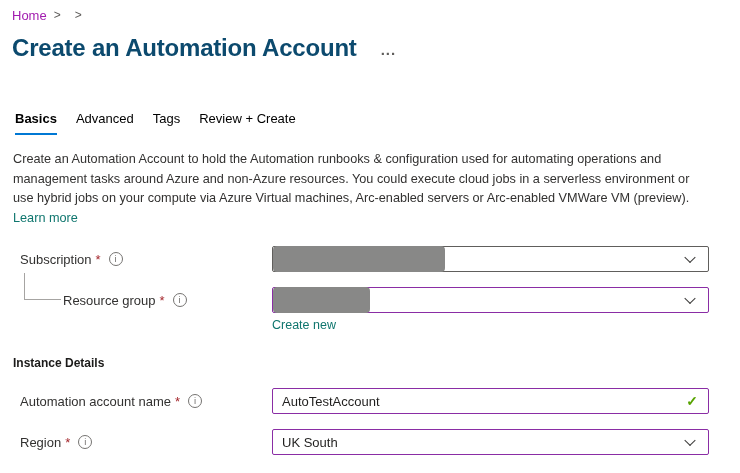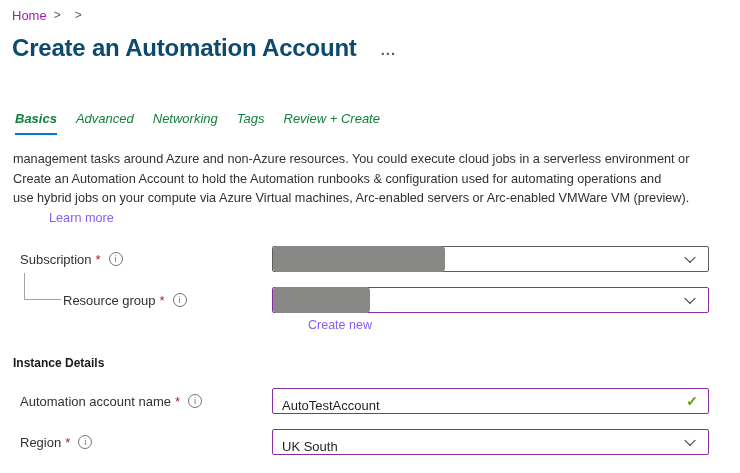--- a/index.html
+++ b/index.html
@@ -18,48 +18,48 @@
   .breadcrumb a { color: #a21caf; text-decoration: none; cursor: pointer; }
   .breadcrumb .sep { color: #605e5c; font-size: 12px; margin: 0 7px; transform: translateY(-1px); }
 
   
   .title-row { display: flex; align-items: center; margin-top: 9px; height: 32px; }
   .title-row h1 { margin: 0; font-size: 24px; font-weight: 700; color: #0c4a6e; letter-spacing: -0.2px; }
   .ellipsis { color: #605e5c; font-size: 15px; font-weight: 700; margin-left: 24px; letter-spacing: 1px; cursor: pointer; margin-top: 2px; }
 
   
   .tabs { display: flex; margin-top: 47px; padding-left: 3px; }
-  .tab { font-size: 13px; color: #15803d; padding-bottom: 7px; margin-right: 19px; border-bottom: 2px solid transparent; cursor: pointer; font-style: italic; }
+  .tab { font-size: 13px; color: #000000; padding-bottom: 7px; margin-right: 19px; border-bottom: 2px solid transparent; cursor: pointer; }
   .tab.active { font-weight: 700; border-bottom-color: #0078d4; }
 
   
   .desc { margin-top: 15px; padding-left: 1px; font-size: 12.7px; line-height: 19.5px; color: #323130; }
   .desc .line { white-space: nowrap; overflow: hidden; }
-  .link { color: #8b5cf6; text-decoration: none; cursor: pointer; margin-left: 36px; }
+  .link { color: #0f766e; text-decoration: none; cursor: pointer; }
 
   
   .form { margin-top: 18px; }
   .row { display: flex; align-items: flex-start; margin-bottom: 15px; position: relative; }
   .label-col { width: 260px; display: flex; align-items: center; height: 26px; padding-left: 8px; font-size: 13px; flex: none; }
   .label-col.indent { padding-left: 51px; }
   .req { color: #a4262c; margin-left: 4px; }
   .info {
     width: 14px; height: 14px; border: 1px solid #757371; border-radius: 50%;
     color: #757371; font-size: 9.5px; line-height: 1;
     display: inline-flex; align-items: center; justify-content: center;
     margin-left: 8px; cursor: default; flex: none;
   }
   .field-col { width: 437px; flex: none; }
   .field {
     position: relative; height: 26px; width: 437px;
     border: 1px solid #605e5c; border-radius: 2px; background: #fff;
     display: flex; align-items: center; padding: 0 30px 0 9px;
     font-size: 13px; color: #201f1e; cursor: pointer;
   }
-  .field.dirty { border-color: #8a2da5; align-items: flex-end; }
+  .field.dirty { border-color: #8a2da5; }
   .chev {
     position: absolute; right: 14px; top: 50%;
     width: 8px; height: 8px;
     border-right: 1.6px solid #3b3a39; border-bottom: 1.6px solid #3b3a39;
     transform: translateY(-70%) rotate(45deg);
   }
   .check { position: absolute; right: 10px; top: 50%; transform: translateY(-52%); color: #57a300; font-size: 14px; font-weight: 700; }
   .redact { position: absolute; left: 0; top: -1px; height: 26px; background: #888887; border-radius: 4px; }
   .redact.wide { width: 172px; }
   .redact.narrow { width: 97px; }
@@ -82,28 +82,27 @@
   </nav>
 
   <div class="title-row">
     <h1>Create an Automation Account</h1>
     <span class="ellipsis">...</span>
   </div>
 
   <div class="tabs">
     <div class="tab active">Basics</div>
     <div class="tab">Advanced</div>
-    <div class="tab">Networking</div>
     <div class="tab">Tags</div>
     <div class="tab">Review + Create</div>
   </div>
 
   <div class="desc">
+    <div class="line">Create an Automation Account to hold the Automation runbooks &amp; configuration used for automating operations and</div>
     <div class="line">management tasks around Azure and non-Azure resources. You could execute cloud jobs in a serverless environment or</div>
-    <div class="line">Create an Automation Account to hold the Automation runbooks &amp; configuration used for automating operations and</div>
     <div class="line">use hybrid jobs on your compute via Azure Virtual machines, Arc-enabled servers or Arc-enabled VMWare VM (preview).</div>
     <a class="link">Learn more</a>
   </div>
 
   <div class="form">
 
     <div class="row">
       <div class="label-col">
         <span>Subscription</span>
         <span class="req">*</span>

